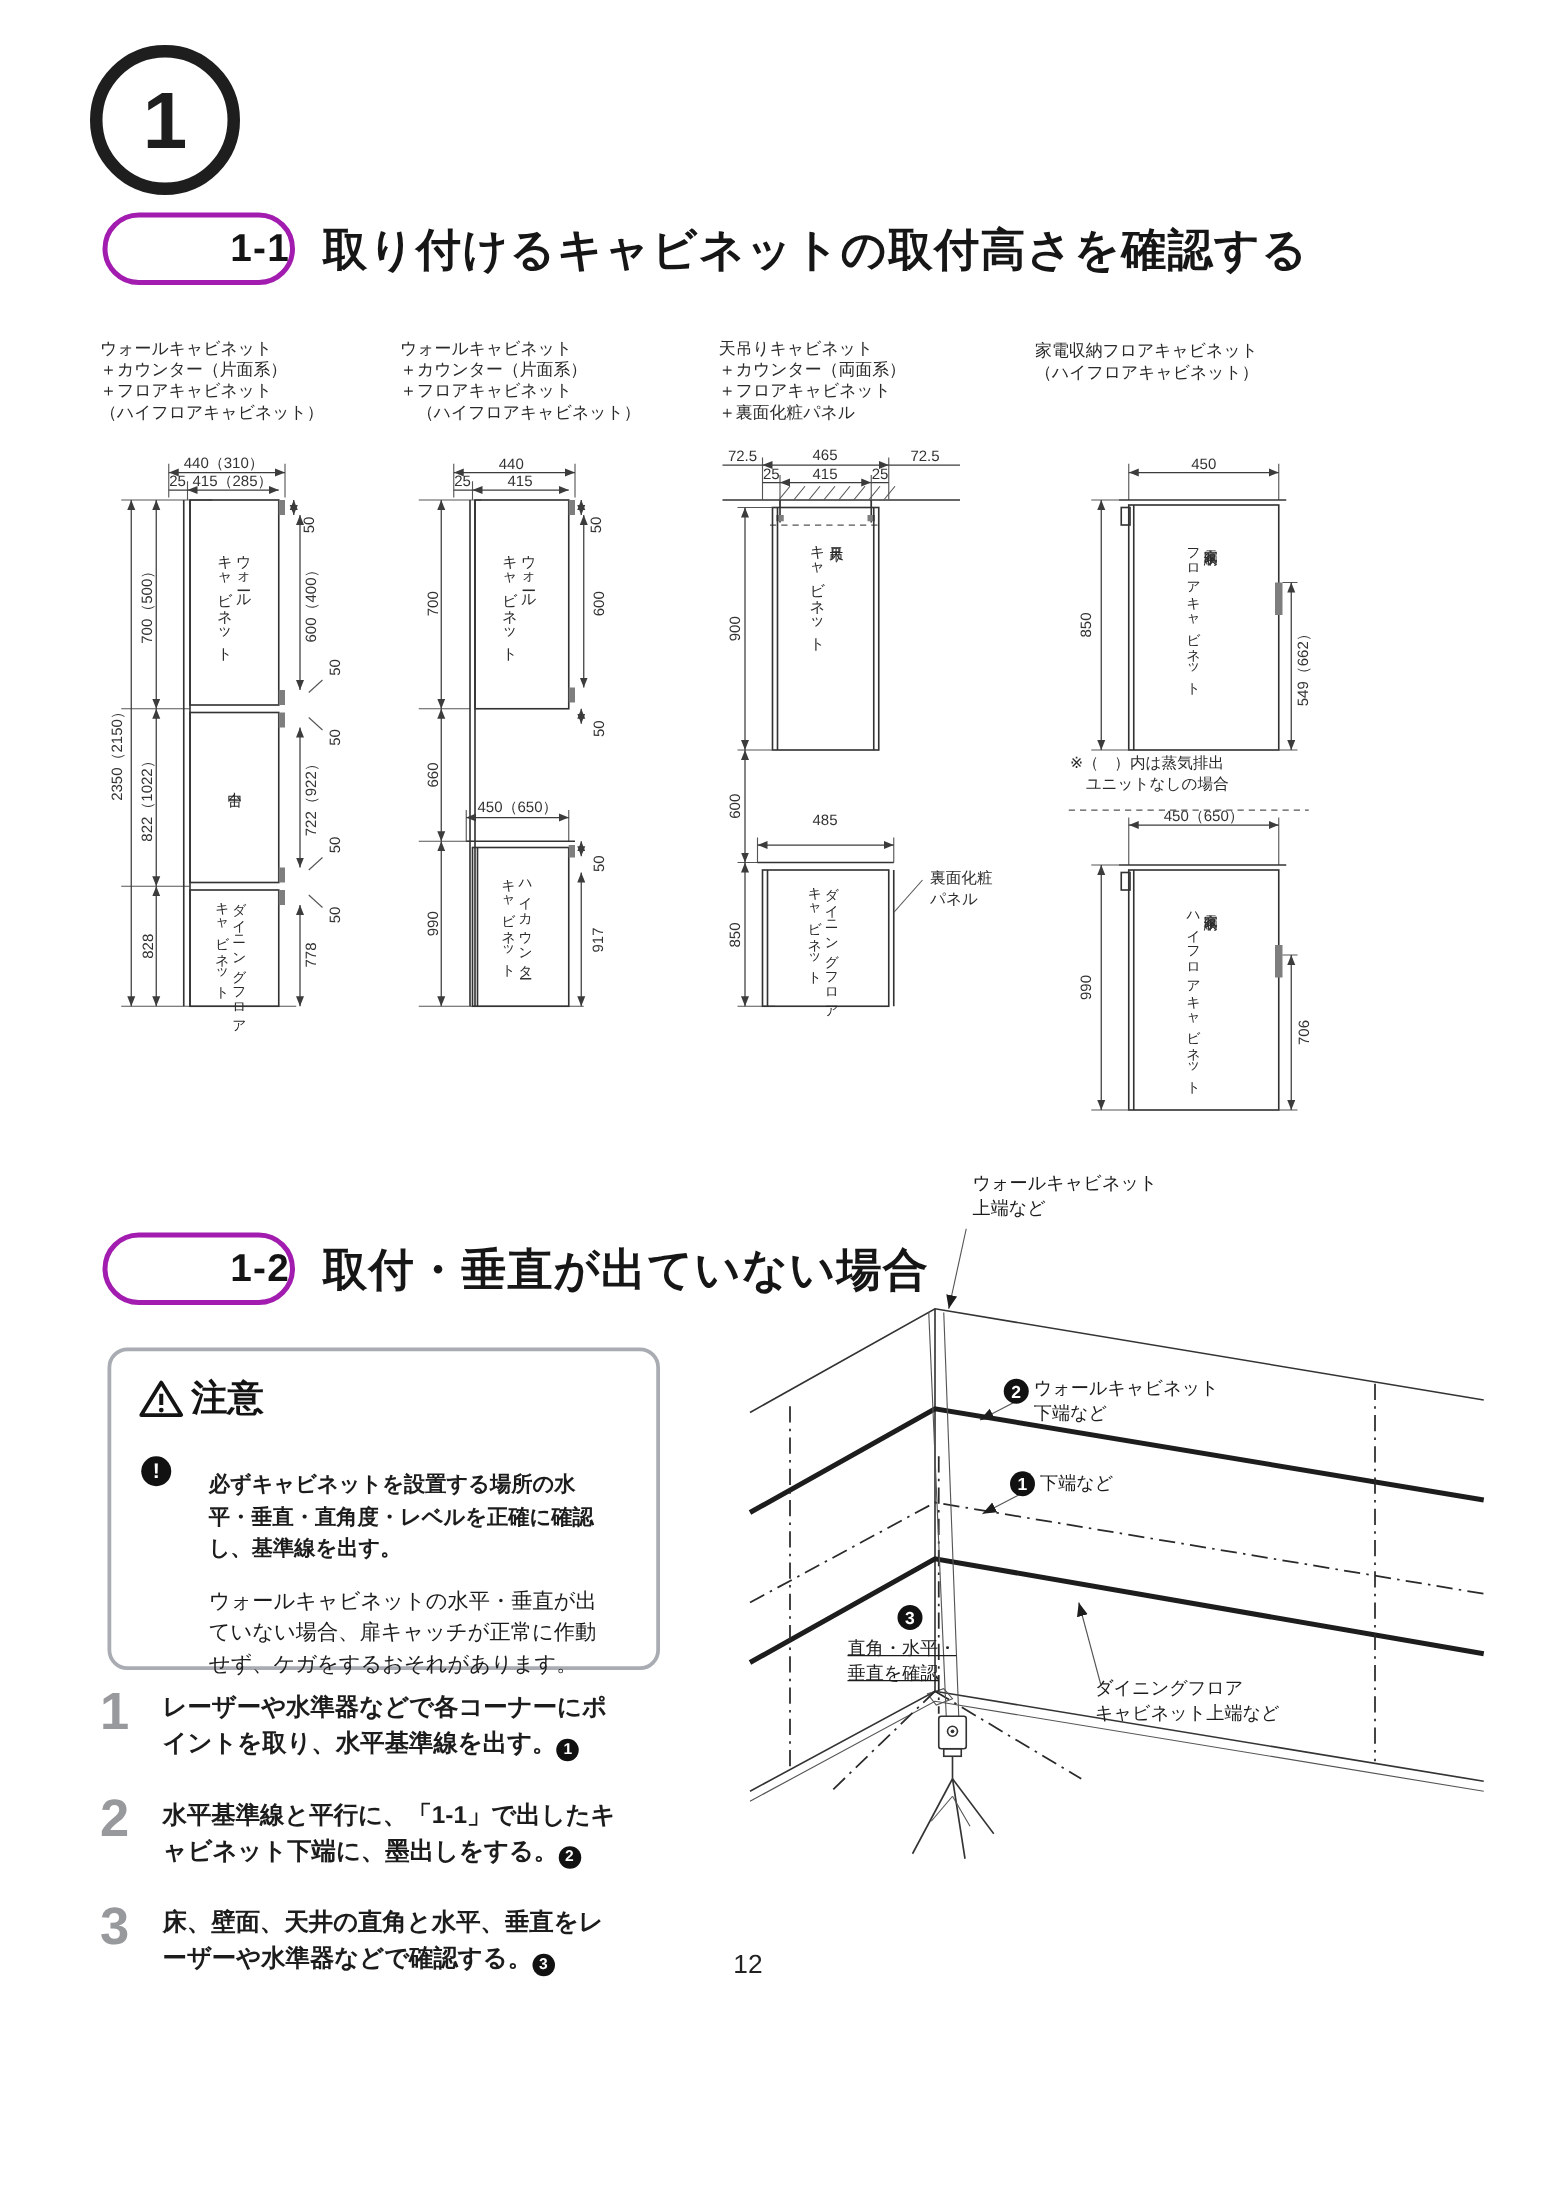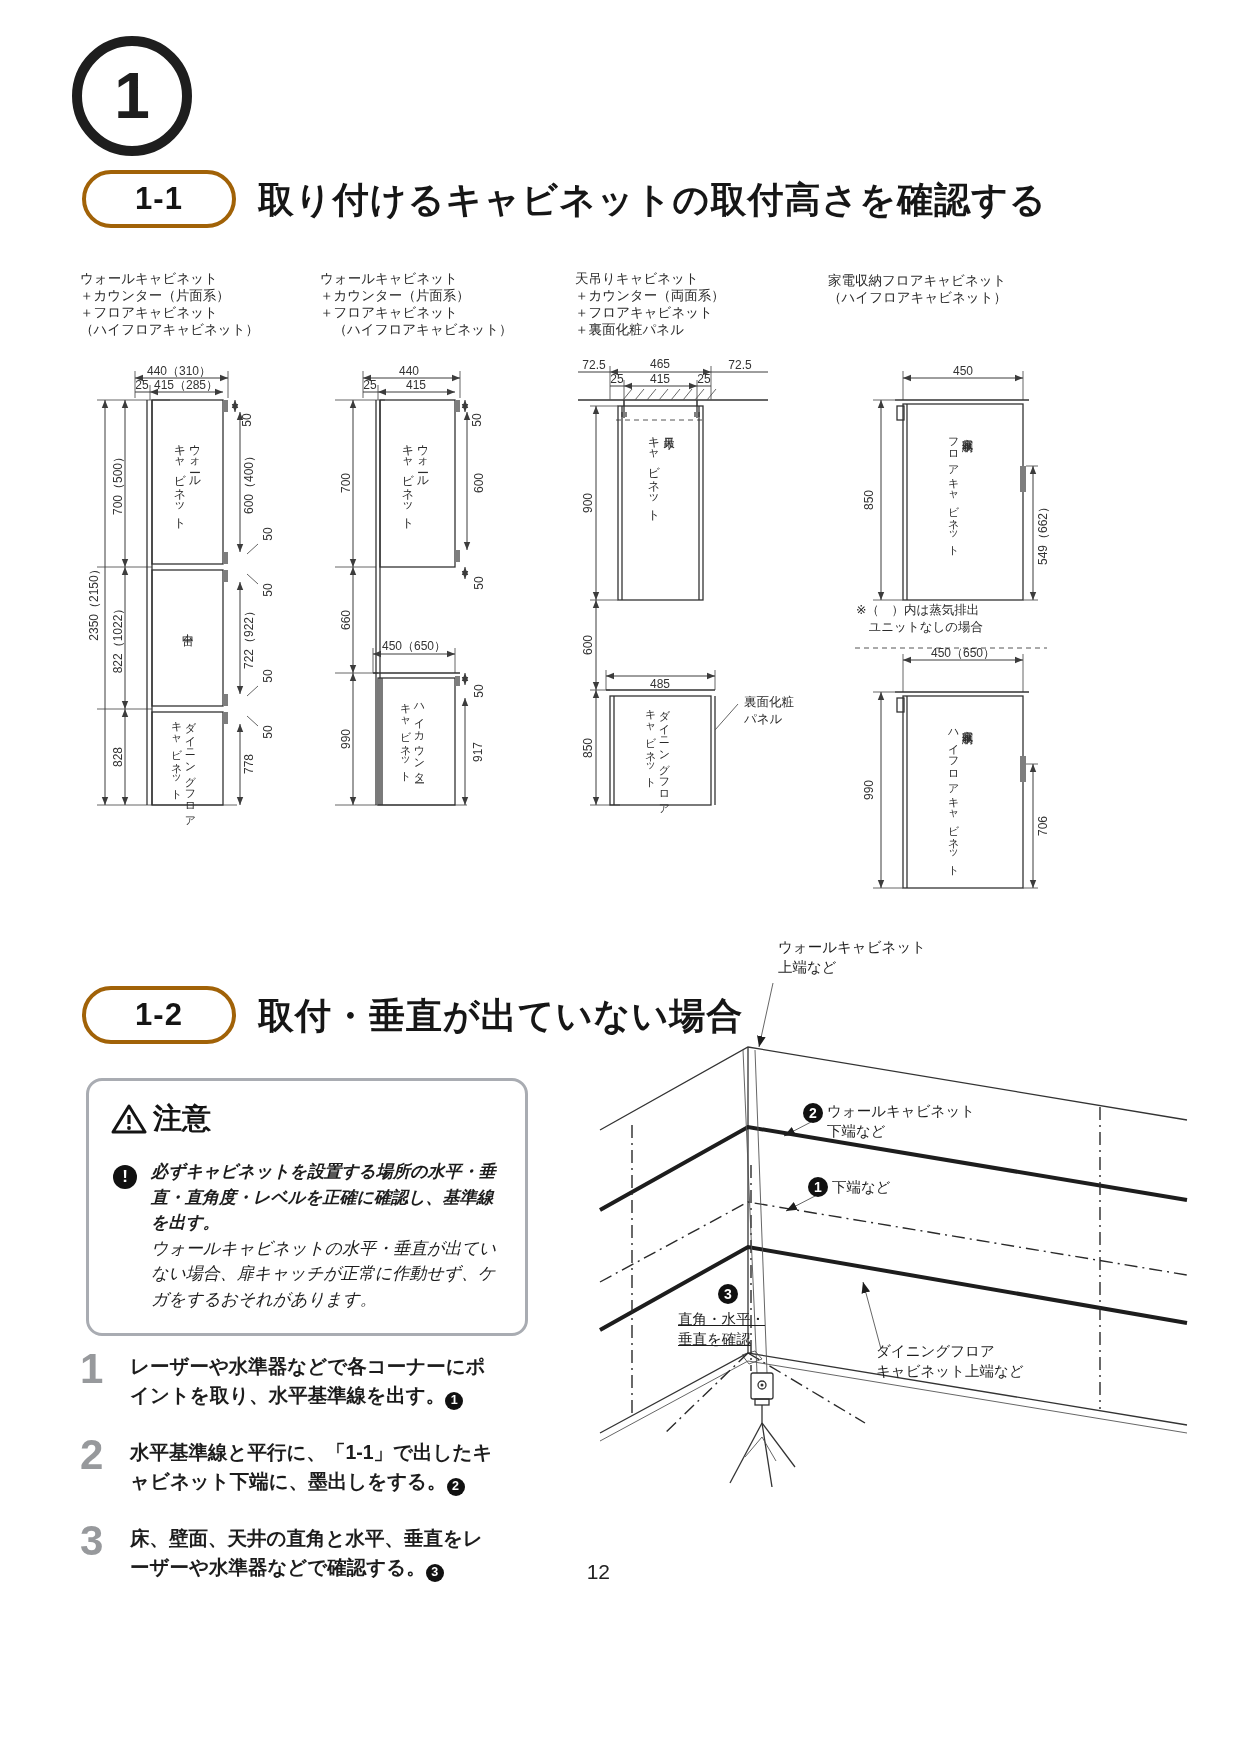--- a/index.html
+++ b/index.html
@@ -8,22 +8,22 @@
   .abs{position:absolute;}
 
   
   .step-circle{left:72px;top:36px;width:100px;height:100px;border:10px solid #1e1e1e;border-radius:50%;
     background:#fff;display:flex;align-items:center;justify-content:center;z-index:2;}
   .step-circle span{font-size:64px;font-weight:900;color:#1e1e1e;line-height:1;}
   .banner{left:126px;top:60px;width:906px;height:66px;background:#2b2b2b;border-radius:5px;
     display:flex;align-items:center;z-index:1;}
   .banner span{color:#fff;font-size:40px;font-weight:900;padding-left:92px;letter-spacing:2px;white-space:nowrap;}
 
-  .sec-badge{width:146px;height:50px;border:4px solid #a16207;border-radius:29px;background:#fff;
-    display:flex;align-items:center;justify-content:center;}
+  .sec-badge{width:146px;height:50px;border:4px solid #a21caf;border-radius:29px;background:#fff;
+    display:flex;align-items:center;justify-content:flex-end;}
   .sec-badge span{font-size:31px;font-weight:900;color:#141414;letter-spacing:1px;}
   .sec-title{font-size:36px;font-weight:900;color:#161616;letter-spacing:1px;white-space:nowrap;}
 
   .capt{font-size:13.5px;line-height:1.26;color:#2a2a2a;white-space:pre-line;}
   .note{font-size:12.5px;line-height:1.35;color:#2a2a2a;white-space:pre-line;}
 
   .dim{position:absolute;font-size:12px;color:#333;white-space:nowrap;}
   .dim.c{transform:translate(-50%,-50%);}
   .dim.v{transform:translate(-50%,-50%) rotate(-90deg);}
   .vlabel{position:absolute;writing-mode:vertical-rl;white-space:pre;font-size:12px;
@@ -36,21 +36,21 @@
   svg .thick{stroke:#1d1d1d;stroke-width:4;fill:none;}
   svg .dd{stroke:#2a2a2a;stroke-width:1.4;fill:none;stroke-dasharray:13 5 2 5;}
   svg .dash{stroke:#555;stroke-width:1;fill:none;stroke-dasharray:5 4;}
   svg .grayfill{fill:#7e7e7e;stroke:none;}
 
   
   .caution{left:86px;top:1078px;width:436px;height:252px;border:3px solid #a9acb2;border-radius:16px;background:#fff;}
   .caution-head{position:absolute;left:22px;top:18px;display:flex;align-items:center;gap:6px;}
   .caution-head .txt{font-size:29px;font-weight:900;color:#141414;}
   .caution-body{position:absolute;left:62px;top:78px;width:356px;font-size:17px;line-height:1.5;color:#1c1c1c;}
-  .caution-body p{margin:0;font-style:italic;}
+  .caution-body p{margin:16px;}
   .caution-body .b{font-weight:800;}
   .mandatory{position:absolute;left:24px;top:84px;width:24px;height:24px;border-radius:50%;background:#111;
     color:#fff;font-weight:900;font-size:17px;display:flex;align-items:center;justify-content:center;}
 
   .stepnum{position:absolute;font-size:42px;font-weight:900;color:#97999c;line-height:1;}
   .steptxt{position:absolute;width:372px;font-size:19.5px;font-weight:700;color:#1c1c1c;line-height:1.5;}
   .marker{display:inline-flex;width:18px;height:18px;border-radius:50%;background:#111;color:#fff;
     font-size:12.5px;font-weight:900;align-items:center;justify-content:center;vertical-align:-2px;line-height:1;}
   .isolabel{position:absolute;font-size:14.5px;line-height:1.35;color:#1c1c1c;white-space:pre-line;}
   .isomark{position:absolute;width:20px;height:20px;border-radius:50%;background:#111;color:#fff;
@@ -268,21 +268,21 @@
     <polyline class="thin" points="147,372 170,346"></polyline>
   </svg>
   <span class="dim c" style="left:594px;top:365px;">72.5</span>
   <span class="dim c" style="left:660px;top:364px;">465</span>
   <span class="dim c" style="left:617px;top:379px;">25</span>
   <span class="dim c" style="left:660px;top:379px;">415</span>
   <span class="dim c" style="left:704px;top:379px;">25</span>
   <span class="dim c" style="left:740px;top:365px;">72.5</span>
   <span class="dim v" style="left:588px;top:503px;">900</span>
   <span class="dim v" style="left:588px;top:645px;">600</span>
-  <span class="dim c" style="left:660px;top:684px;">485</span>
+  <span class="dim c" style="left:660px;top:656px;">485</span>
   <span class="dim v" style="left:588px;top:748px;">850</span>
   <span class="vlabel" style="left:646px;top:428px;">天吊り
 キャビネット</span>
   <span class="vlabel sm" style="left:643px;top:702px;">ダイニングフロア
 キャビネット</span>
   <span class="note" style="position:absolute;left:744px;top:694px;">裏面化粧
 パネル</span>
 
   <svg class="abs" style="left:825px;top:358px;" width="230" height="545">
     <defs>

